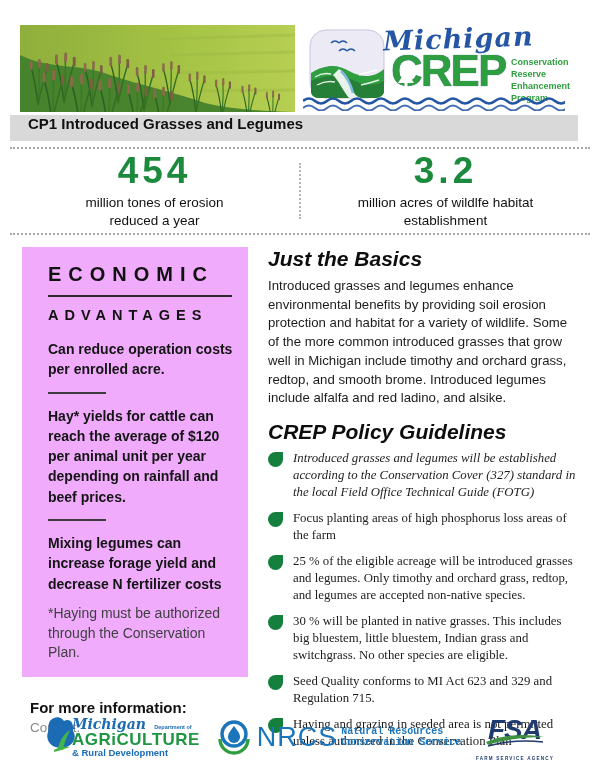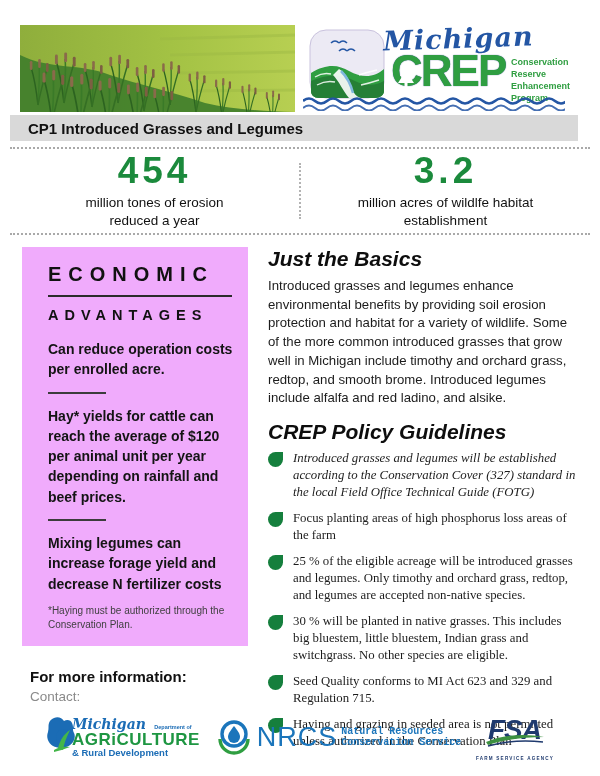--- a/index.html
+++ b/index.html
@@ -26,21 +26,21 @@
     text-shadow:0 0 1px #1f3f7a;
   }
   .logo-tree { position:absolute; left:102px; top:38px; }
   .logo-program { position:absolute; left:216px; top:31px; font-size:9px;
     color:#2f9e41; line-height:1.35; font-weight:bold; }
   .logo-wave { position:absolute; left:8px; top:72px; }
 
   
   .titlebar {
     margin:2px 22px 0 10px; height:26px; background:#d9d9d9;
-    display:flex; align-items:center; padding-left:18px;
+    display:flex; padding-left:18px;
     font-size:15px; font-weight:bold; color:#111;
   }
 
   
   .stats {
     margin:6px 10px 0 10px; border-top:2px dotted #a9a9a9; border-bottom:2px dotted #a9a9a9;
     display:flex; align-items:center; height:88px;
   }
   .stat { flex:1; text-align:center; }
   .stat-value {
@@ -53,21 +53,21 @@
 
   
   .content { display:flex; padding:12px 20px 0 22px; gap:20px; }
   .left-col { width:226px; flex-shrink:0; }
   .econ-box { background:#f0abfc; padding:16px 10px 14px 26px; }
   .econ-h1 { font-size:20px; font-weight:bold; letter-spacing:7px; color:#111; }
   .econ-rule { border:none; border-top:2px solid #2b2b2b; width:184px; margin:9px 0 10px 0; }
   .econ-h2 { font-size:14.5px; font-weight:bold; letter-spacing:6px; color:#111; margin-bottom:16px; }
   .econ-item { font-size:14px; font-weight:bold; line-height:1.45; color:#141414; }
   .econ-div { border:none; border-top:2px solid #3c3c3c; width:58px; margin:12px 0; }
-  .econ-note { font-size:10px; color:#3f3f3f; line-height:1.4; margin-top:10px; }
+  .econ-note { font-size:14px; color:#3f3f3f; line-height:1.4; margin-top:10px; }
   .more-info { margin-top:22px; padding-left:8px; }
   .more-info-label { font-size:15px; font-weight:bold; color:#111; }
   .contact-label { font-size:13.5px; color:#8a8a8a; margin-top:4px; }
 
   .right-col { flex:1; }
   .section-h {
     font-size:21px; font-weight:bold; font-style:italic; color:#0d0d0d;
     letter-spacing:0px; margin-bottom:6px;
   }
   .basics-text { font-size:13.2px; line-height:1.42; color:#1c1c1c; margin-bottom:12px; }

